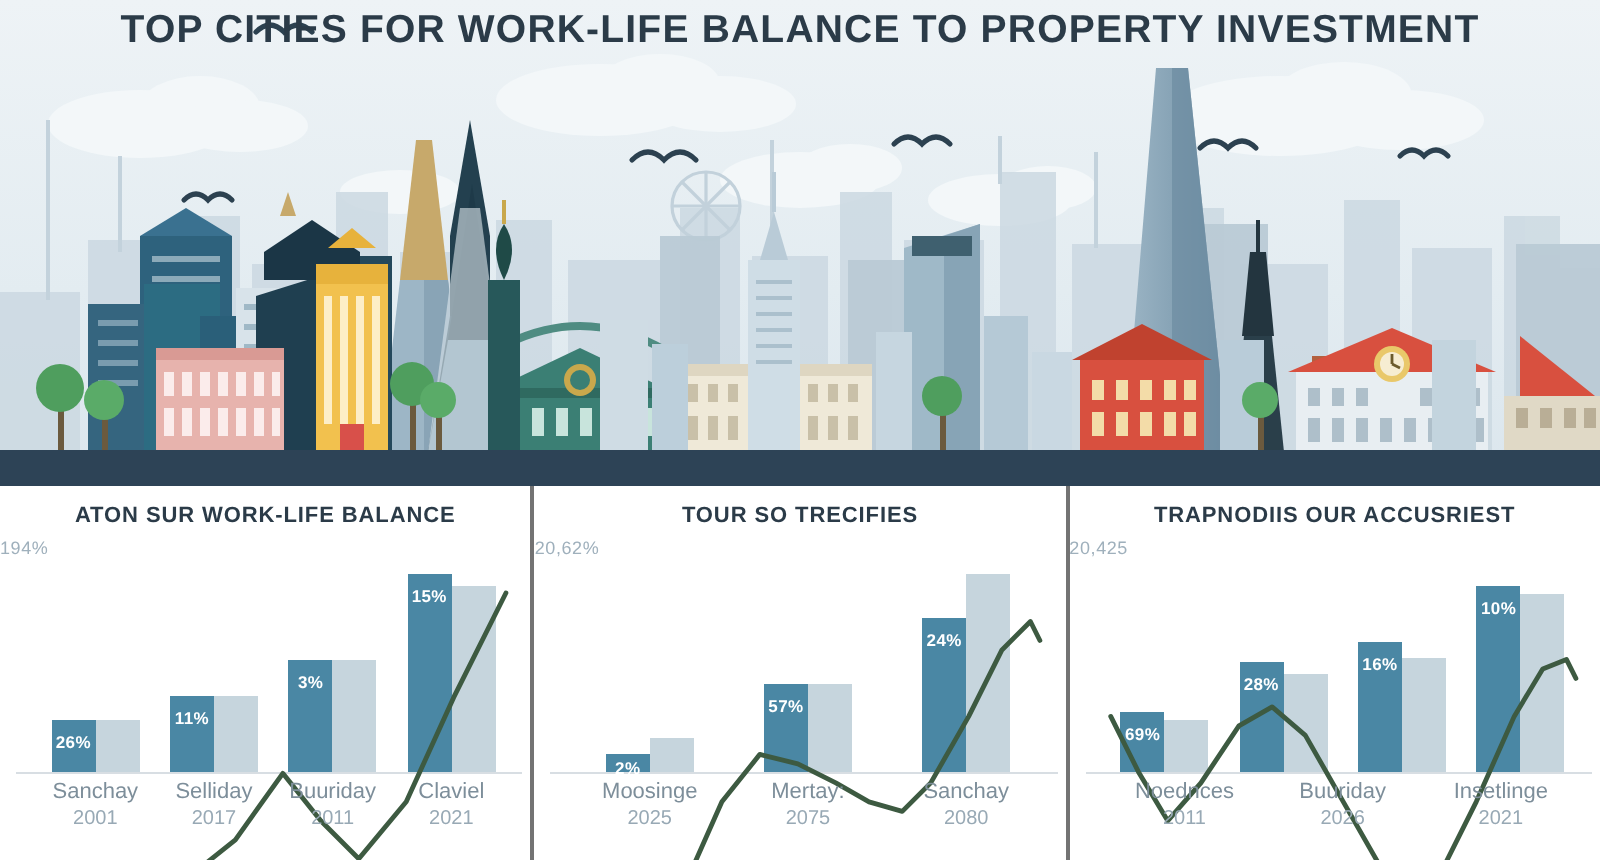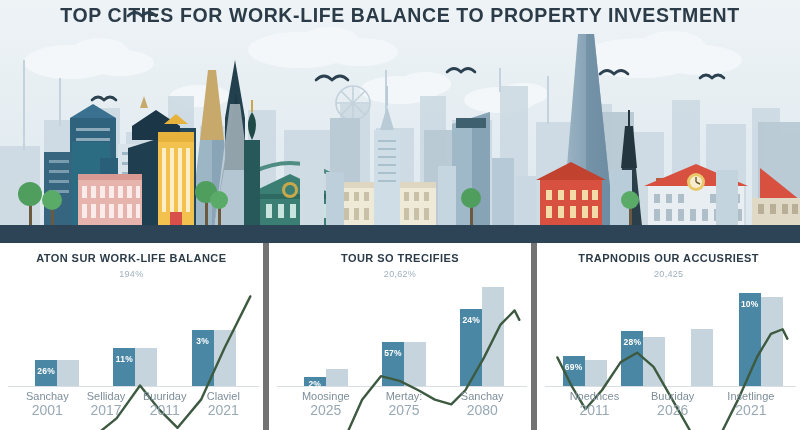--- a/index.html
+++ b/index.html
@@ -18,39 +18,39 @@
     font-size:19.5px;font-weight:bold;letter-spacing:.6px;color:#2b3b48;
     z-index:40;white-space:nowrap;
   }
   .skyline{position:absolute;left:0;top:0;width:800px;height:243px;}
   .ground{position:absolute;left:0;bottom:0;width:800px;height:18px;background:#2d4356;z-index:30;}
 
   
   .charts{position:absolute;left:0;top:243px;width:800px;height:187px;background:#fff;
           display:flex;}
   .panel{position:relative;flex:1 1 0;height:187px;}
-  .panel + .panel{border-left:6px solid #737373;}
+  .panel + .panel{border-left:2px solid #737373;}
   .p-title{position:absolute;left:0;top:9px;width:100%;text-align:center;
            font-size:11px;font-weight:bold;letter-spacing:.45px;color:#2b3b48;white-space:nowrap;}
-  .p-sub{position:absolute;left:0;top:26px;width:100%;text-align:center;
+  .p-sub{position:absolute;left:0;top:26px;width:100%;
          font-size:9px;color:#9fb0bc;letter-spacing:.3px;}
   .plot{position:absolute;left:18px;right:10px;top:44px;bottom:44px;}
   .axis{position:absolute;left:8px;right:4px;bottom:43px;height:1px;background:#d8dee3;}
   .bars{position:absolute;left:0;right:0;top:0;bottom:0;display:flex;align-items:flex-end;}
   .grp{flex:1 1 0;height:100%;position:relative;display:flex;align-items:flex-end;
        justify-content:center;gap:0px;}
   .bar{width:22px;position:relative;}
   .bar.dark{background:#4a87a4;}
   .bar.light{background:#c6d5dd;}
   .bar-val{position:absolute;left:0;width:100%;top:6px;text-align:center;
            font-size:8.5px;color:#ffffff;font-weight:bold;letter-spacing:.2px;}
   .xlabels{position:absolute;left:18px;right:10px;bottom:4px;height:36px;display:flex;}
   .xl{flex:1 1 0;text-align:center;}
   .xl .name{font-size:11px;color:#7d8e9a;line-height:13px;}
-  .xl .yr{font-size:14px;color:#98a9b5;line-height:14px;}
+  .xl .yr{font-size:10px;color:#98a9b5;line-height:14px;}
   .lineSvg{position:absolute;left:18px;right:10px;top:44px;bottom:44px;overflow:visible;}
 </style>
 </head>
 <body>
 
 <div id="page">
 
   <div class="hero">
 
     <svg class="skyline" viewBox="0 0 800 243" preserveAspectRatio="none">
@@ -453,20 +453,26 @@
               <span class="bar-val">11%</span>
             </div>
             <div class="bar light" style="height:38%"></div>
           </div>
           <div class="grp">
             <div class="bar dark" style="height:57%">
               <span class="bar-val">3%</span>
             </div>
             <div class="bar light" style="height:57%"></div>
           </div>
+          <div class="grp">
+            <div class="bar dark" style="height:100%">
+              <span class="bar-val">15%</span>
+            </div>
+            <div class="bar light" style="height:94%"></div>
+          </div>
         </div>
       </div>
       <svg class="lineSvg" viewBox="0 0 100 100" preserveAspectRatio="none">
         <polyline points="2,64 10,70 20,65 32,64 42,56 52,42 60,52 68,60 78,48 88,26 99,4" fill="none" stroke="#3d5a41" stroke-width="2.4" vector-effect="non-scaling-stroke" stroke-linejoin="round" stroke-linecap="round"></polyline>
       </svg>
       <div class="xlabels">
         <div class="xl">
           <div class="name">Sanchay</div>
           <div class="yr">2001</div>
         </div>
@@ -542,20 +548,23 @@
             </div>
             <div class="bar light" style="height:26%"></div>
           </div>
           <div class="grp">
             <div class="bar dark" style="height:56%">
               <span class="bar-val">28%</span>
             </div>
             <div class="bar light" style="height:50%"></div>
           </div>
           <div class="grp">
+            <div class="bar dark" style="height:66%">
+              <span class="bar-val">16%</span>
+            </div>
             <div class="bar light" style="height:58%"></div>
           </div>
           <div class="grp">
             <div class="bar dark" style="height:94%">
               <span class="bar-val">10%</span>
             </div>
             <div class="bar light" style="height:90%"></div>
           </div>
         </div>
       </div>

